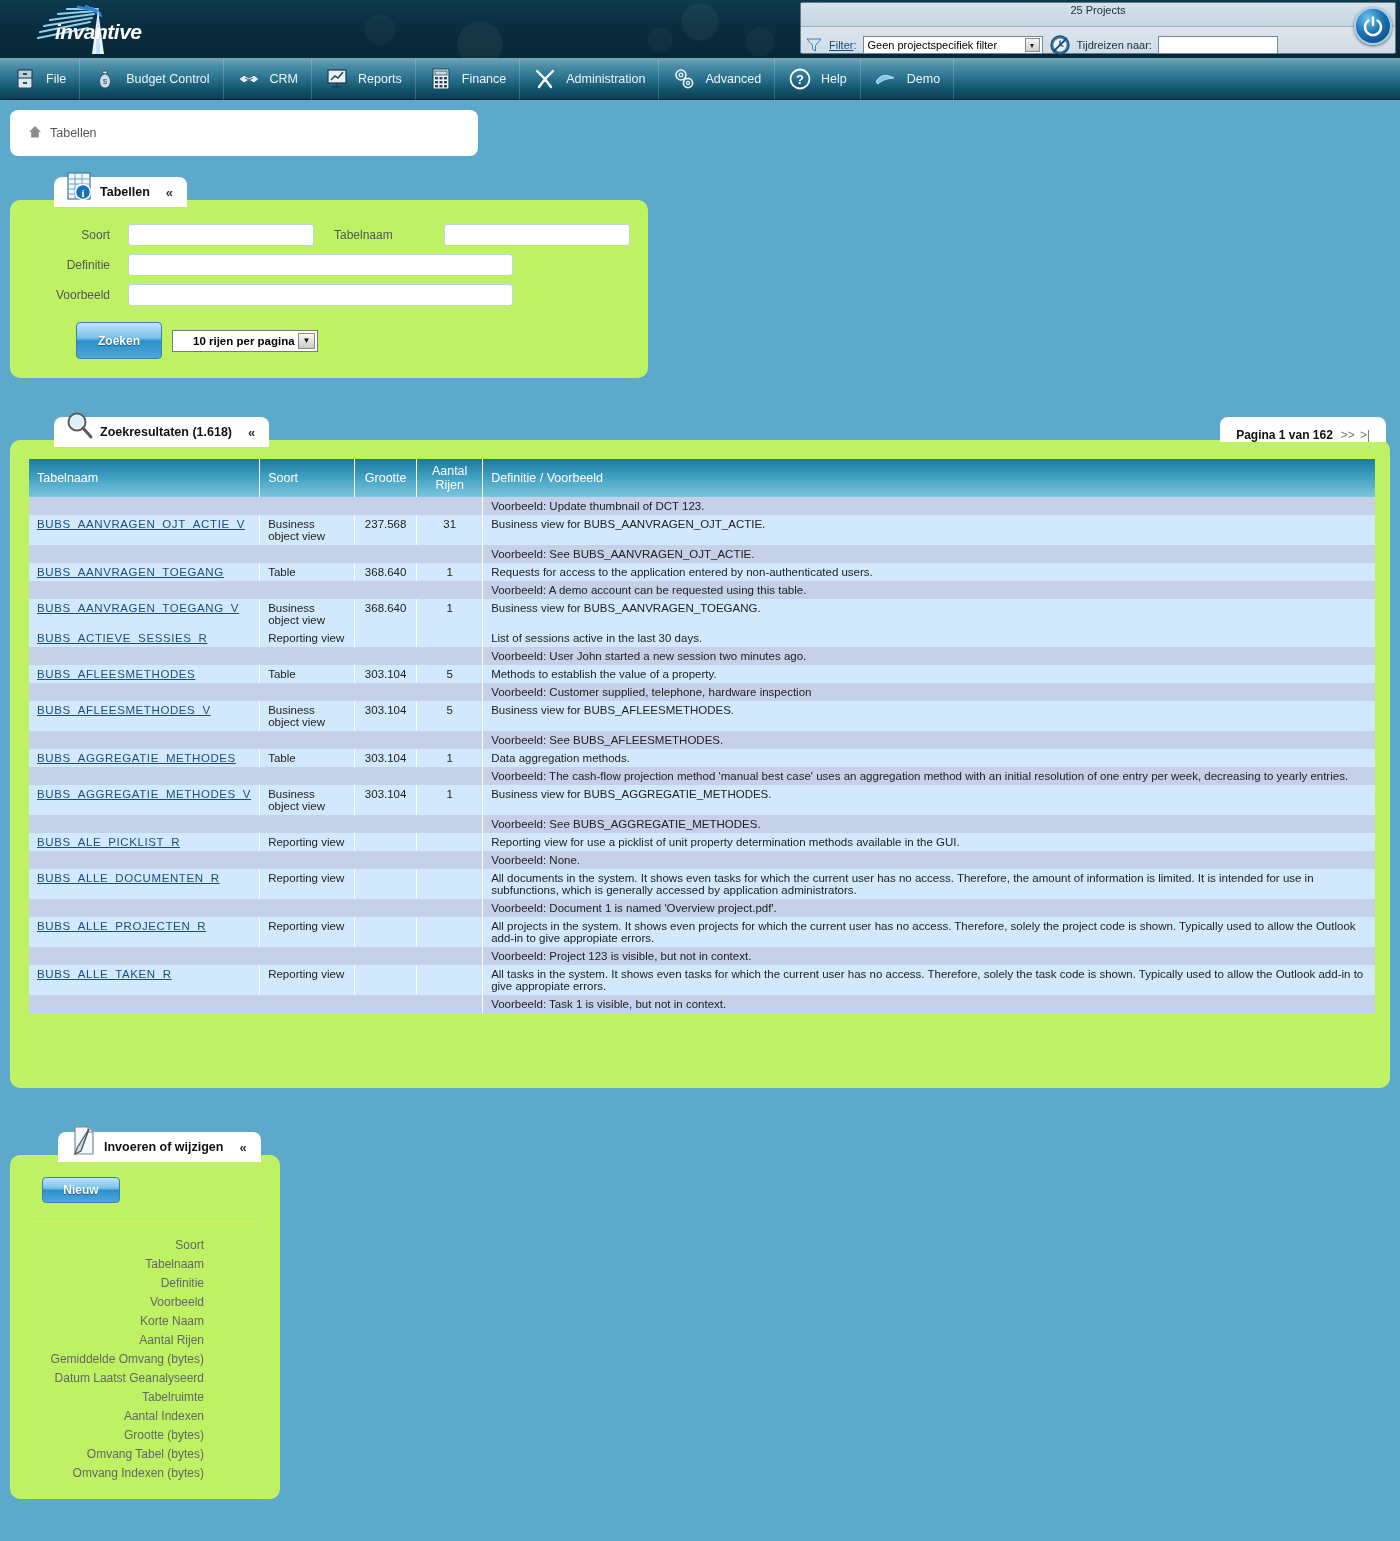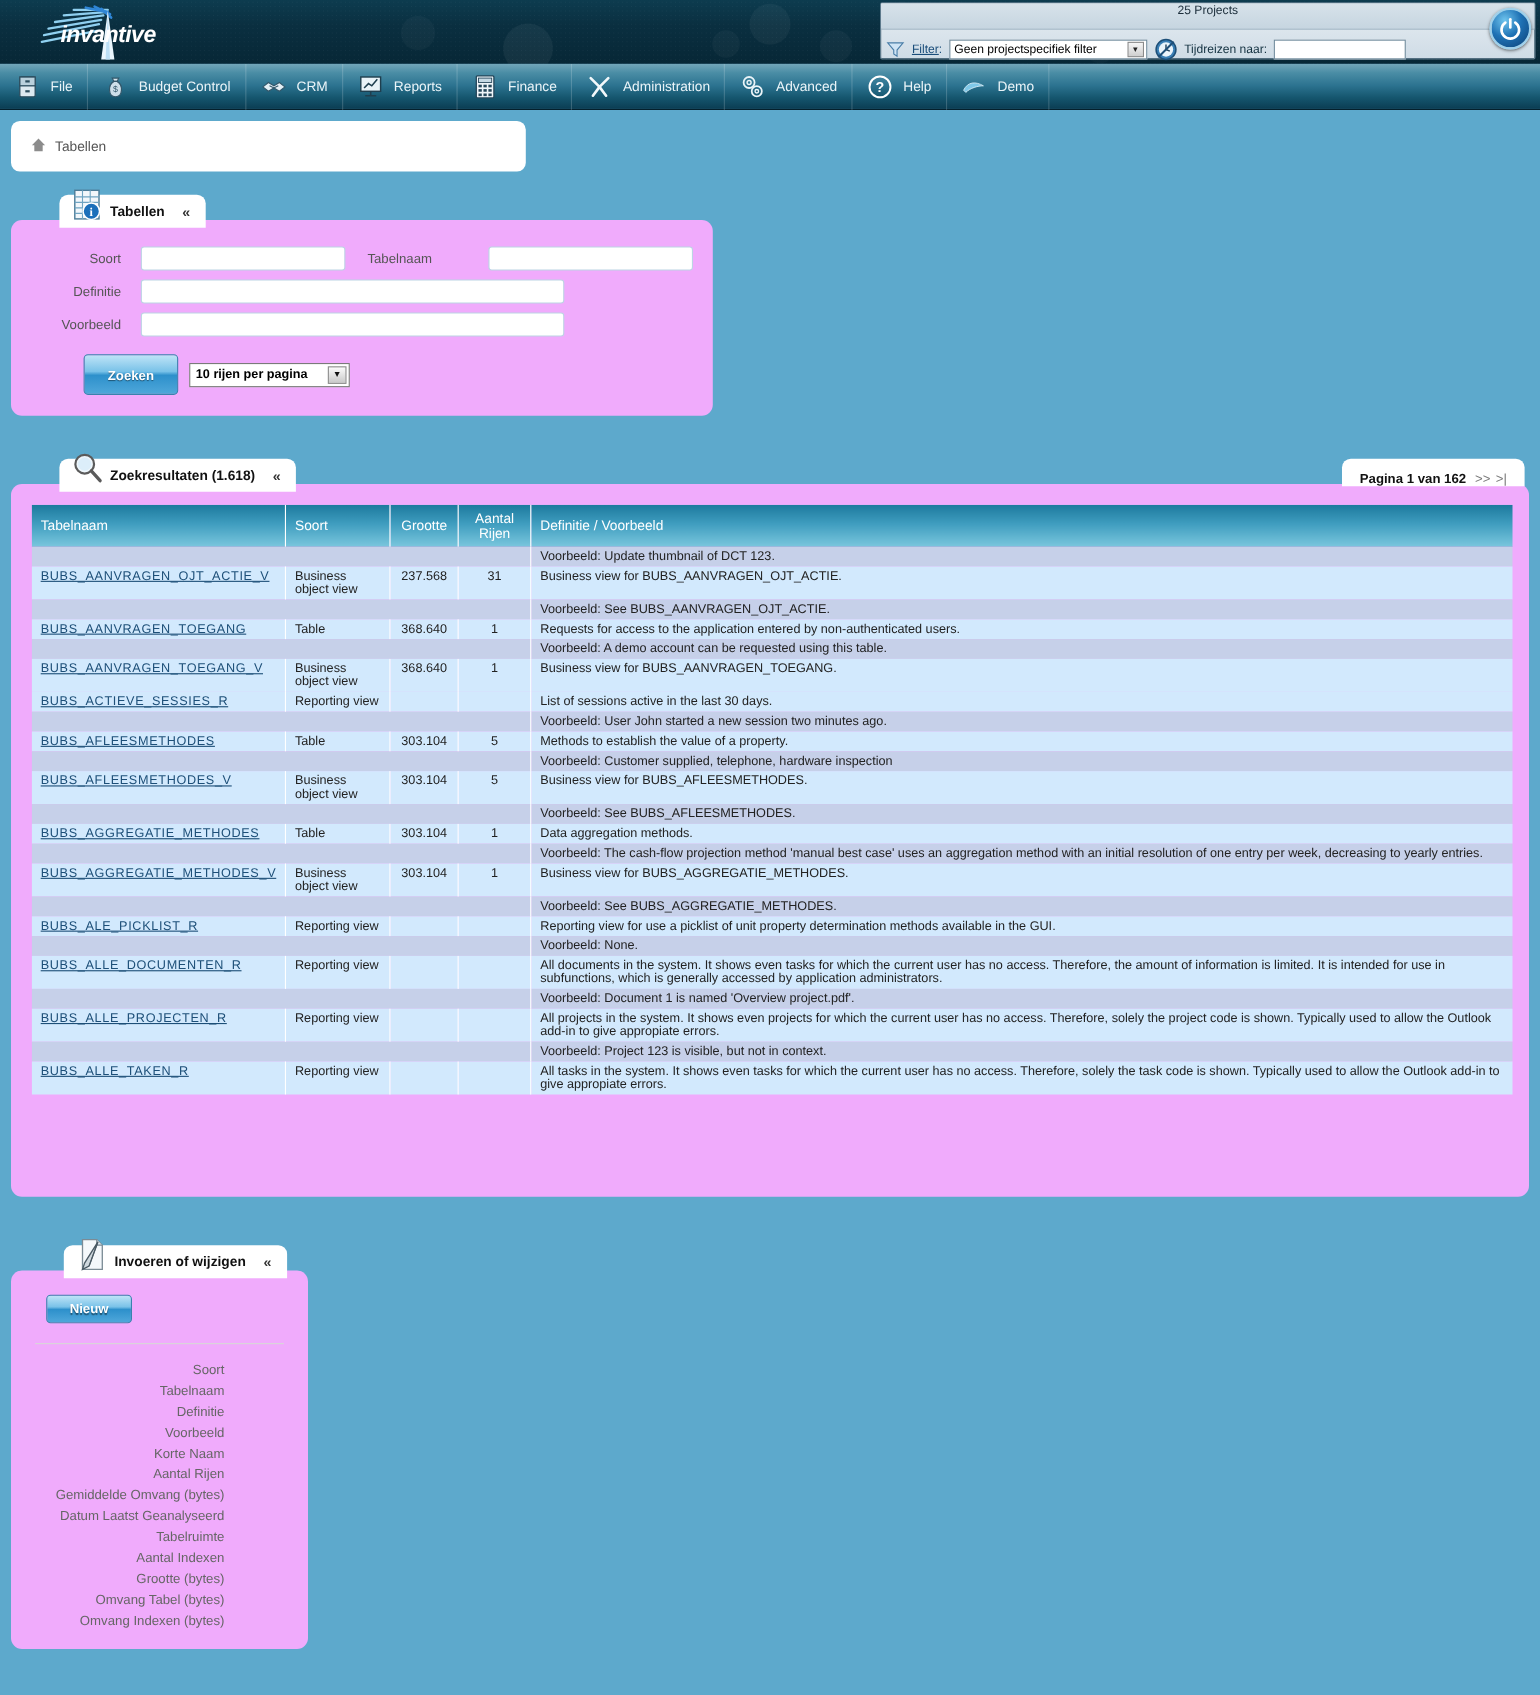--- a/index.html
+++ b/index.html
@@ -128,21 +128,21 @@
     padding:0 14px 0 46px;
     font-weight:bold; font-size:12.5px; color:#111;
     z-index:3;
   }
   .panel-tab .tabicon{
     position:absolute; left:8px; top:-8px; width:34px; height:34px;
   }
   .panel-tab .chev{ margin-left:16px; color:#333; font-size:13px; font-weight:bold;}
   .panel-body{
     position:absolute;
-    background:#f0abfc;
+    background:#bef264;
     border-radius:10px;
     z-index:2;
   }
 
   
   #form-panel-body{ left:10px; top:200px; width:638px; height:178px; }
   #form-panel-tab{ left:54px; top:177px; }
   .formrow{ display:flex; align-items:center; margin-bottom:8px;}
   .flabel{ font-size:12px; color:#555; text-align:right; }
   .finput{
@@ -155,21 +155,21 @@
     border:1px solid #3a82ad; border-radius:4px;
     color:#fff; font-weight:bold; font-size:12px;
     display:flex;align-items:center;justify-content:center;
     text-shadow:0 1px 1px rgba(0,0,0,.45);
     margin-left:28px;
   }
   .rows-select{
     margin-left:10px; width:146px;height:22px;
     border:1px solid #7a7a7a; background:#fff;
     font-weight:bold;font-size:11.5px;color:#000;
-    display:flex;align-items:center;padding-left:5px;position:relative;
+    display:flex;align-items:center;padding-left:20px;position:relative;
   }
   .rows-select .arrow{
     position:absolute;right:2px;top:2px;width:17px;height:16px;
     background:linear-gradient(180deg,#fbfbfb,#c9c9c9);
     border:1px solid #8a8a8a;
     display:flex;align-items:center;justify-content:center;font-size:8px;color:#111;
   }
 
   
   #results-panel-body{ left:10px; top:440px; width:1380px; height:648px; }
@@ -620,20 +620,24 @@
           <td class="spacer" colspan="4"></td>
           <td>Voorbeeld: Project 123 is visible, but not in context.</td>
         </tr>
         <tr class="main">
           <td class="name"><a href="#">BUBS_ALLE_TAKEN_R</a></td>
           <td>Reporting view</td>
           <td class="num"></td>
           <td class="num"></td>
           <td>All tasks in the system. It shows even tasks for which the current user has no access. Therefore, solely the task code is shown. Typically used to allow the Outlook add-in to give appropiate errors.</td>
         </tr>
+        <tr class="sub">
+          <td class="spacer" colspan="4"></td>
+          <td>Voorbeeld: Task 1 is visible, but not in context.</td>
+        </tr>
       </tbody>
   </table>
 </div>
 
 <div class="panel-tab" id="edit-panel-tab">
   <span class="tabicon">
     <svg width="34" height="34" viewBox="0 0 34 34">
       <path d="M9 3 H22 L27 8 V30 H9 Z" fill="#f4f8fb" stroke="#7b8b95" stroke-width="1.2"></path>
       <path d="M22 3 V8 H27" fill="#dde7ee" stroke="#7b8b95" stroke-width="1.2"></path>
       <path d="M23 5 L11 24 L9 30 L15 27 Z" fill="#cfd8de" stroke="#4a5a64" stroke-width="1.2"></path>

